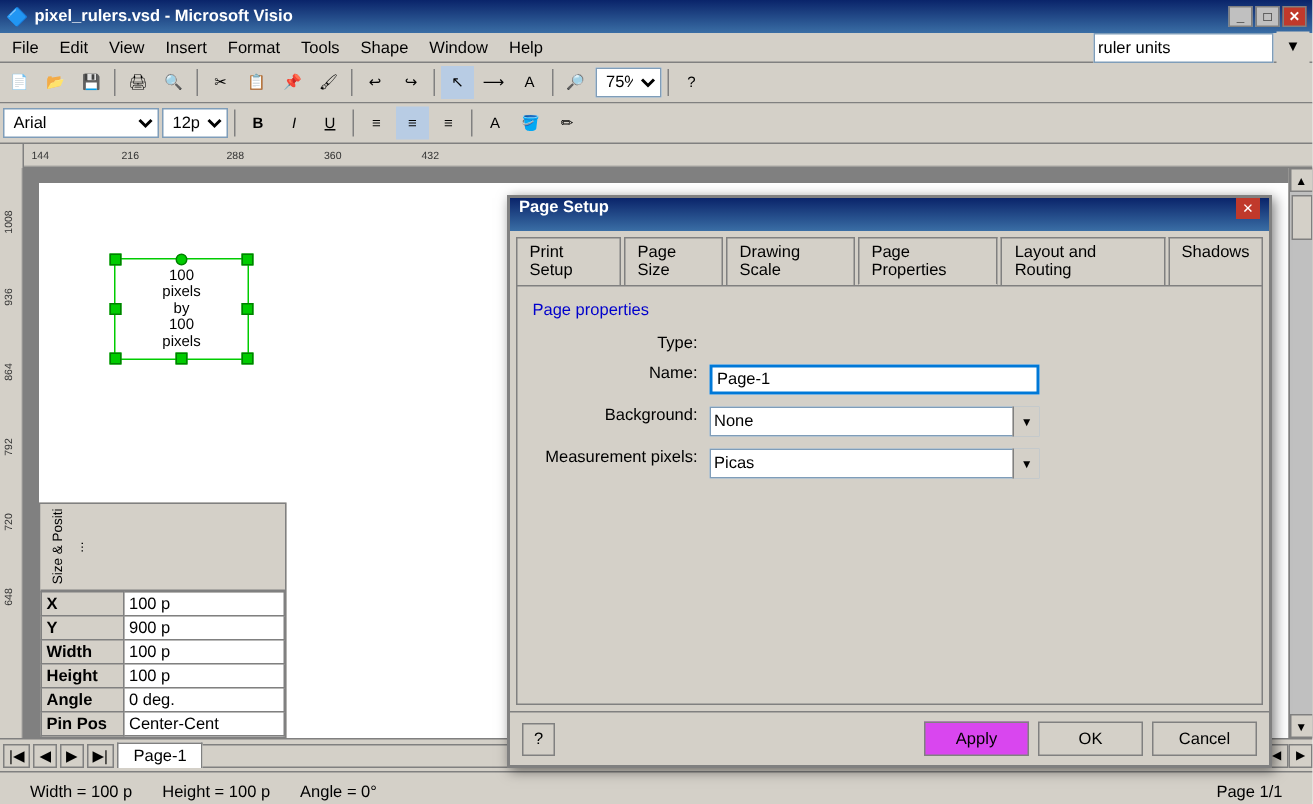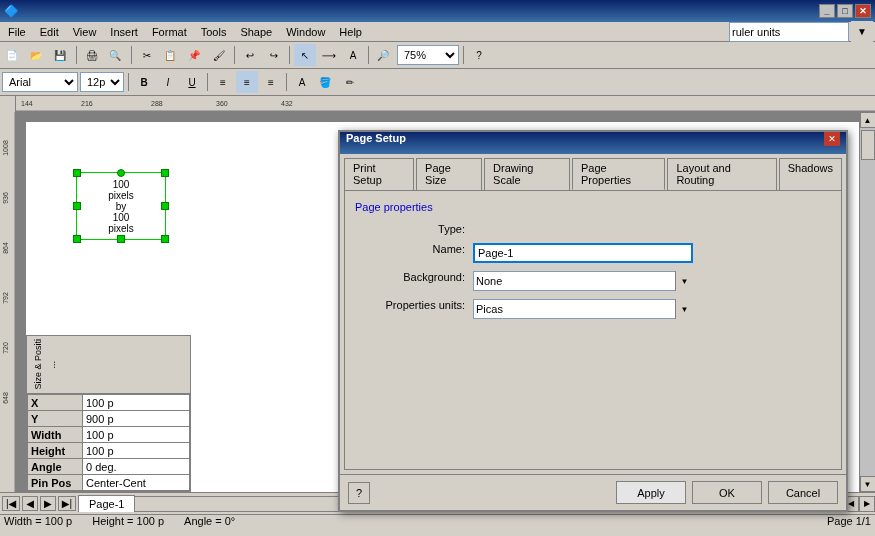--- a/index.html
+++ b/index.html
@@ -141,23 +141,23 @@
     }
     .size-table td:first-child { font-weight: bold; background: #d4d0c8; width: 55px; }
     .size-table td:last-child { background: white; }
 
     
     .status-bar {
       height: 20px;
       background: #d4d0c8;
       border-top: 1px solid #808080;
       display: flex;
-      align-items: flex-start;
-      font-size: 11px;
-      padding: 0 4px;
+      align-items: flex-end;
+      font-size: 11px;
+      padding: 0 20px;
       gap: 20px;
     }
     .status-right { margin-left: auto; }
     .page-tab {
       padding: 2px 10px;
       background: #d4d0c8;
       border: 1px solid #808080;
       border-bottom: none;
       font-size: 11px;
       cursor: pointer;
@@ -330,36 +330,37 @@
       width: 70px;
       height: 23px;
       background: #d4d0c8;
       border: 1px solid #808080;
       font-size: 11px;
       cursor: pointer;
       display: flex;
       align-items: center;
       justify-content: center;
     }
-    .dialog-btn.apply { background: #e5e5e5; }
+    .dialog-btn.apply { background: #d946ef; }
     .help-btn {
       width: 22px; height: 22px;
       background: #d4d0c8;
       border: 1px solid #808080;
       font-size: 11px;
       cursor: pointer;
       display: flex; align-items: center; justify-content: center;
     }
   </style>
 </head>
 <body>
 
 <div class="title-bar">
   <div class="title-bar-left">
     <span style="font-size:12px;">🔷</span>
+    <span>pixel_rulers.vsd - Microsoft Visio</span>
   </div>
   <div class="title-bar-buttons">
     <div class="tb-btn">_</div>
     <div class="tb-btn">□</div>
     <div class="tb-btn close">✕</div>
   </div>
 </div>
 
 <div class="menu-bar">
   <span class="menu-item">File</span>
@@ -390,29 +391,29 @@
   <div class="toolbar-btn">🖌</div>
   <div class="toolbar-separator"></div>
   <div class="toolbar-btn">↩</div>
   <div class="toolbar-btn">↪</div>
   <div class="toolbar-separator"></div>
   <div class="toolbar-btn" style="background:#b8cce4;">↖</div>
   <div class="toolbar-btn">⟶</div>
   <div class="toolbar-btn">A</div>
   <div class="toolbar-separator"></div>
   <div class="toolbar-btn">🔎</div>
-  <select class="toolbar-combo" style="width:62px;">
+  <select class="toolbar-combo" style="width:44px;">
     <option>75%</option>
   </select>
   <div class="toolbar-separator"></div>
   <div class="toolbar-btn">?</div>
 </div>
 
 <div class="toolbar2">
-  <select class="toolbar-combo" style="width:76px;">
+  <select class="toolbar-combo" style="width:104px;">
     <option>Arial</option>
   </select>
   <select class="toolbar-combo" style="width:44px;">
     <option>12pt.</option>
   </select>
   <div class="toolbar-separator"></div>
   <div class="toolbar-btn" style="font-weight:bold;">B</div>
   <div class="toolbar-btn" style="font-style:italic;">I</div>
   <div class="toolbar-btn" style="text-decoration:underline;">U</div>
   <div class="toolbar-separator"></div>
@@ -570,21 +571,21 @@
         <div class="form-label">Background:</div>
         <div class="select-wrapper">
           <select class="form-select">
             <option>None</option>
           </select>
           <div class="select-arrow">▼</div>
         </div>
       </div>
 
       <div class="form-row">
-        <div class="form-label">Properties units:</div>
+        <div class="form-label">Measurement pixels:</div>
         <div class="select-wrapper">
           <select class="form-select">
             <option>Picas</option>
             <option>Inches</option>
             <option>Millimeters</option>
             <option>Centimeters</option>
             <option>Points</option>
           </select>
           <div class="select-arrow">▼</div>
         </div>

